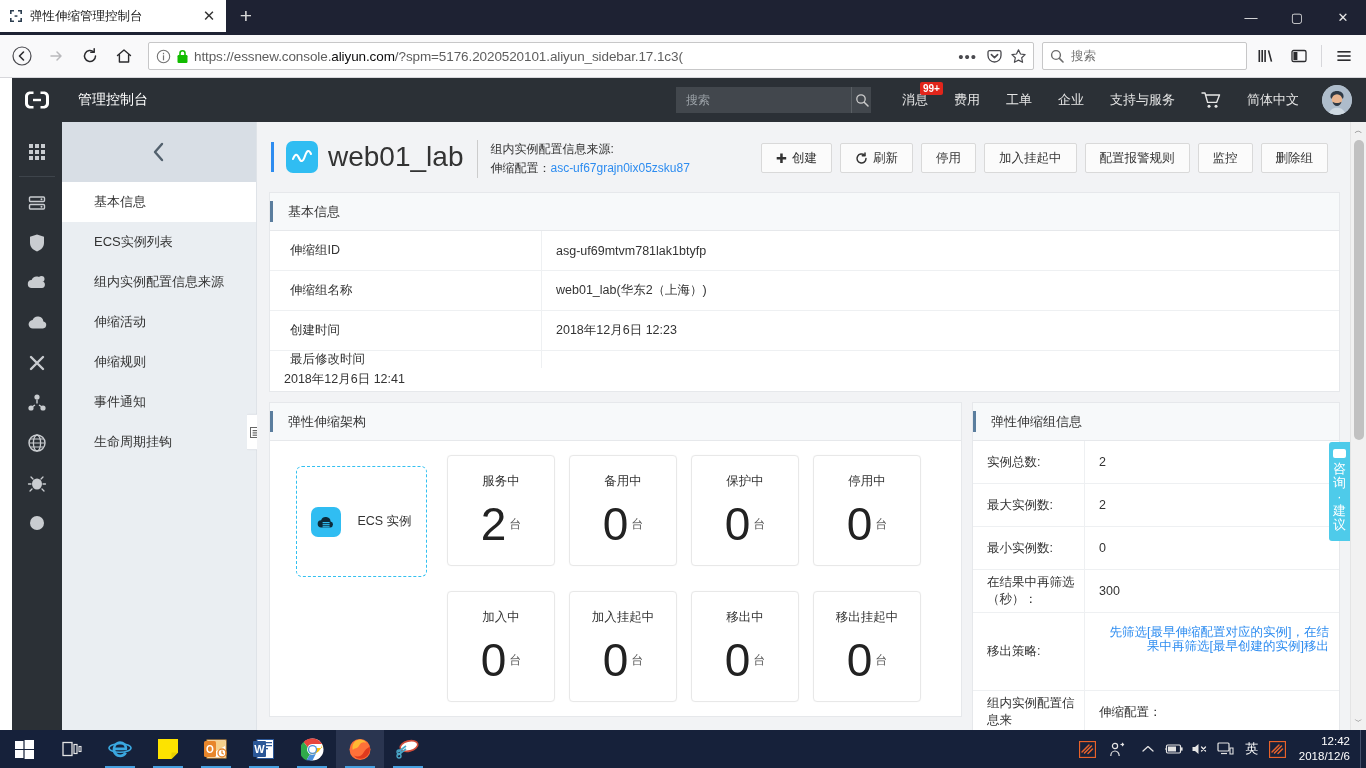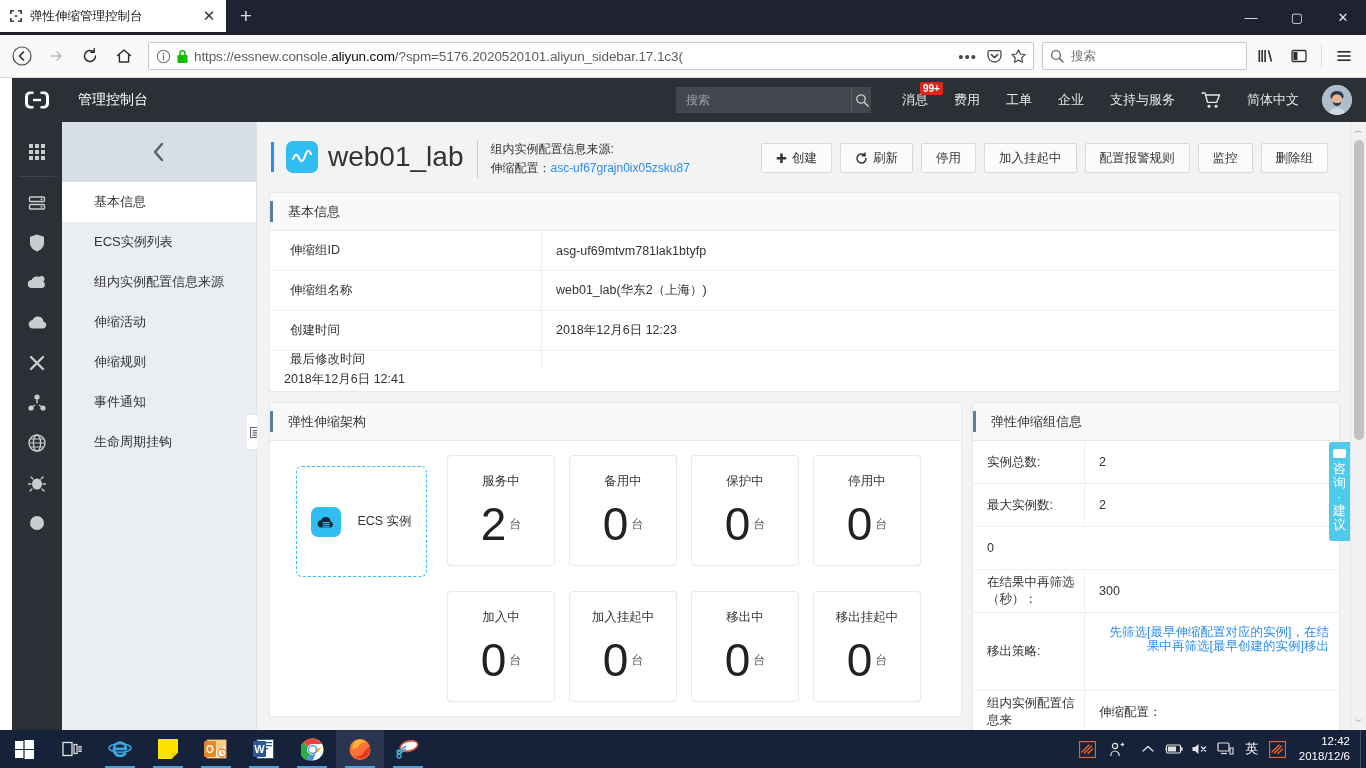--- a/index.html
+++ b/index.html
@@ -649,20 +649,21 @@
                 <div>
                   <div class="grp-row">
                     <div class="grp-label">实例总数:</div>
                     <div class="grp-value">2</div>
                   </div>
                   <div class="grp-row">
                     <div class="grp-label">最大实例数:</div>
                     <div class="grp-value">2</div>
                   </div>
                   <div class="grp-row">
+                    <div class="grp-label">最小实例数:</div>
                     <div class="grp-value">0</div>
                   </div>
                   <div class="grp-row">
                     <div class="grp-label">在结果中再筛选（秒）：</div>
                     <div class="grp-value">300</div>
                   </div>
                   <div class="grp-row" style="min-height:78px;">
                     <div class="grp-label">移出策略:</div>
                     <div class="grp-value link" style="line-height:14px;display:block;padding-top:12px;text-align:right;">先筛选[最早伸缩配置对应的实例]，在结果中再筛选[最早创建的实例]移出</div>
                   </div>

